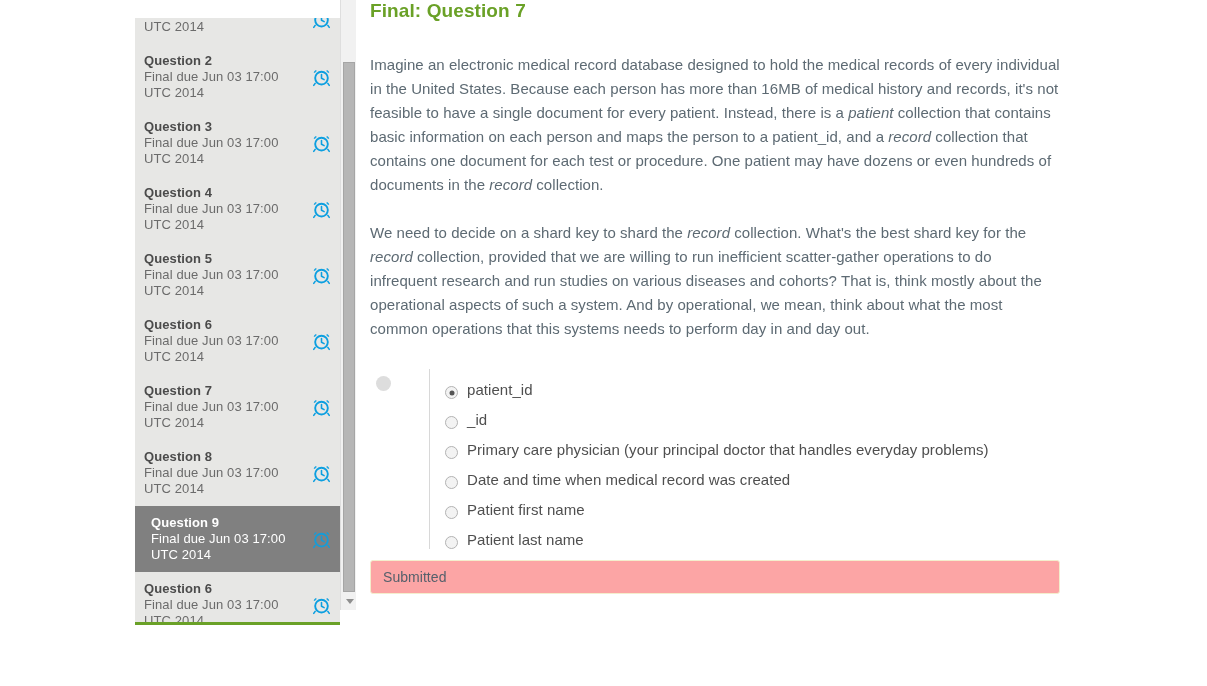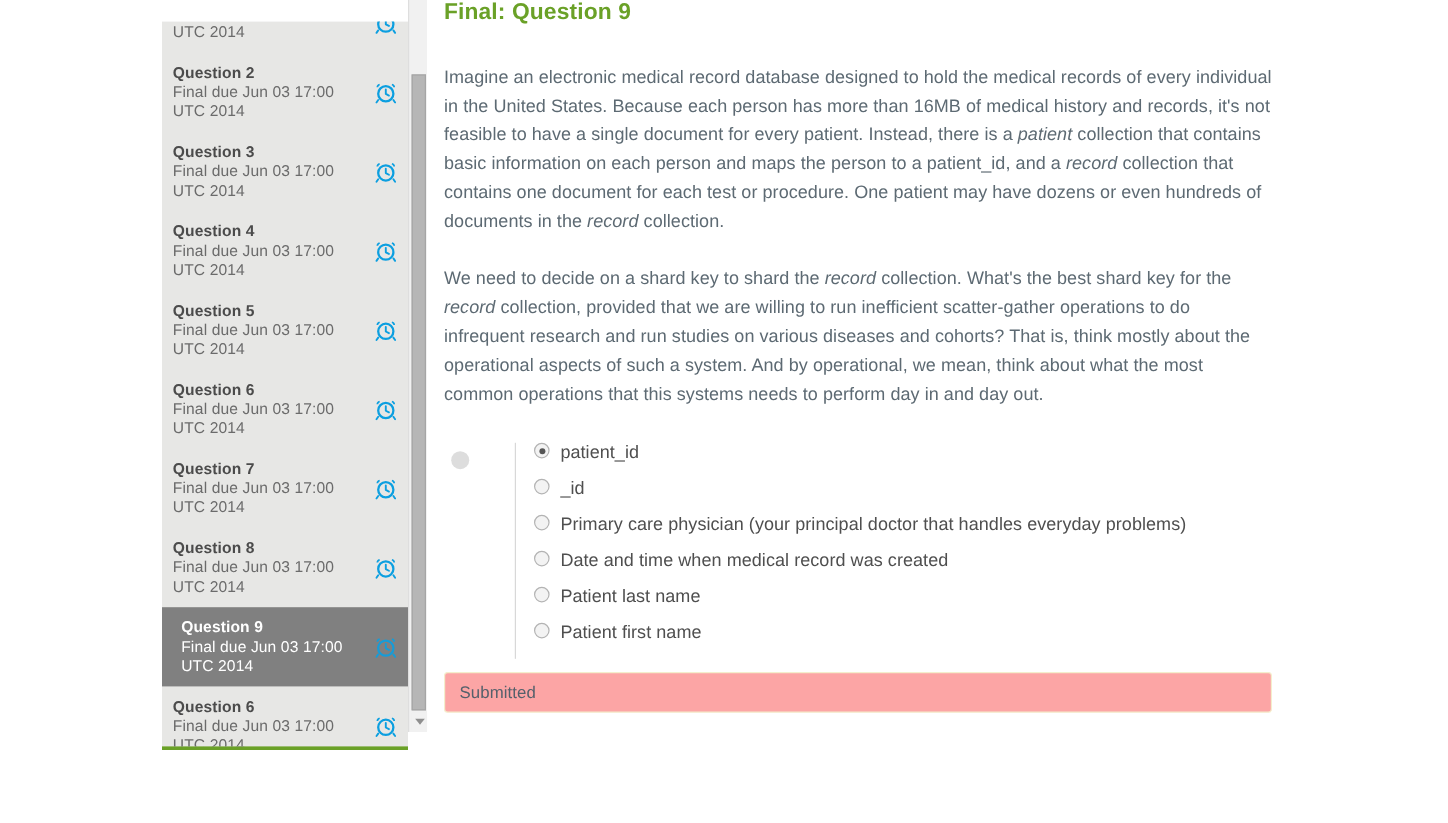--- a/index.html
+++ b/index.html
@@ -163,21 +163,21 @@
     position: absolute;
     left: 59px;
     top: 0;
     width: 700px;
     border-left: 1px solid #d8d8d8;
     padding-left: 15px;
     box-sizing: border-box;
   }
   .answer-row {
     display: flex;
-    align-items: flex-start;
+    align-items: flex-end;
     height: 30px;
   }
   .radio {
     width: 13px;
     height: 13px;
     border-radius: 50%;
     border: 1px solid #b3b3b3;
     background: #f3f3f3;
     box-sizing: border-box;
     flex: none;
@@ -374,21 +374,21 @@
     </div>
 
   <div id="scrollbar">
     <div id="scroll-thumb"></div>
     <div id="scroll-down-btn">
       <span class="caret"></span>
     </div>
   </div>
 
   <div id="content">
-    <h1 id="page-title">Final: Question 9</h1>
+    <h1 id="page-title">Final: Question 7</h1>
 
     <p class="para" id="para1"><span>Imagine an electronic medical record database designed to hold the medical records of every individual in the United States. Because each person has more than 16MB of medical history and records, it's not feasible to have a single document for every patient. Instead, there is a </span><i>patient</i><span> collection that contains basic information on each person and maps the person to a patient_id, and a </span><i>record</i><span> collection that contains one document for each test or procedure. One patient may have dozens or even hundreds of documents in the </span><i>record</i><span> collection.</span></p>
     <p class="para" id="para2"><span>We need to decide on a shard key to shard the </span><i>record</i><span> collection. What's the best shard key for the </span><i>record</i><span> collection, provided that we are willing to run inefficient scatter-gather operations to do infrequent research and run studies on various diseases and cohorts? That is, think mostly about the operational aspects of such a system. And by operational, we mean, think about what the most common operations that this systems needs to perform day in and day out.</span></p>
 
     <div id="answers-block">
       <div id="group-bullet"></div>
       <div id="answers-list">
           <div class="answer-row">
             <span class="radio checked"></span>
             <span class="answer-label">patient_id</span>
@@ -400,25 +400,25 @@
           <div class="answer-row">
             <span class="radio"></span>
             <span class="answer-label">Primary care physician (your principal doctor that handles everyday problems)</span>
           </div>
           <div class="answer-row">
             <span class="radio"></span>
             <span class="answer-label">Date and time when medical record was created</span>
           </div>
           <div class="answer-row">
             <span class="radio"></span>
+            <span class="answer-label">Patient first name</span>
+          </div>
+          <div class="answer-row">
+            <span class="radio"></span>
             <span class="answer-label">Patient last name</span>
-          </div>
-          <div class="answer-row">
-            <span class="radio"></span>
-            <span class="answer-label">Patient first name</span>
           </div>
         </div>
     </div>
 
 
     <div id="submitted-box">
       <span id="submitted-text">Submitted</span>
     </div>
   </div>
 

